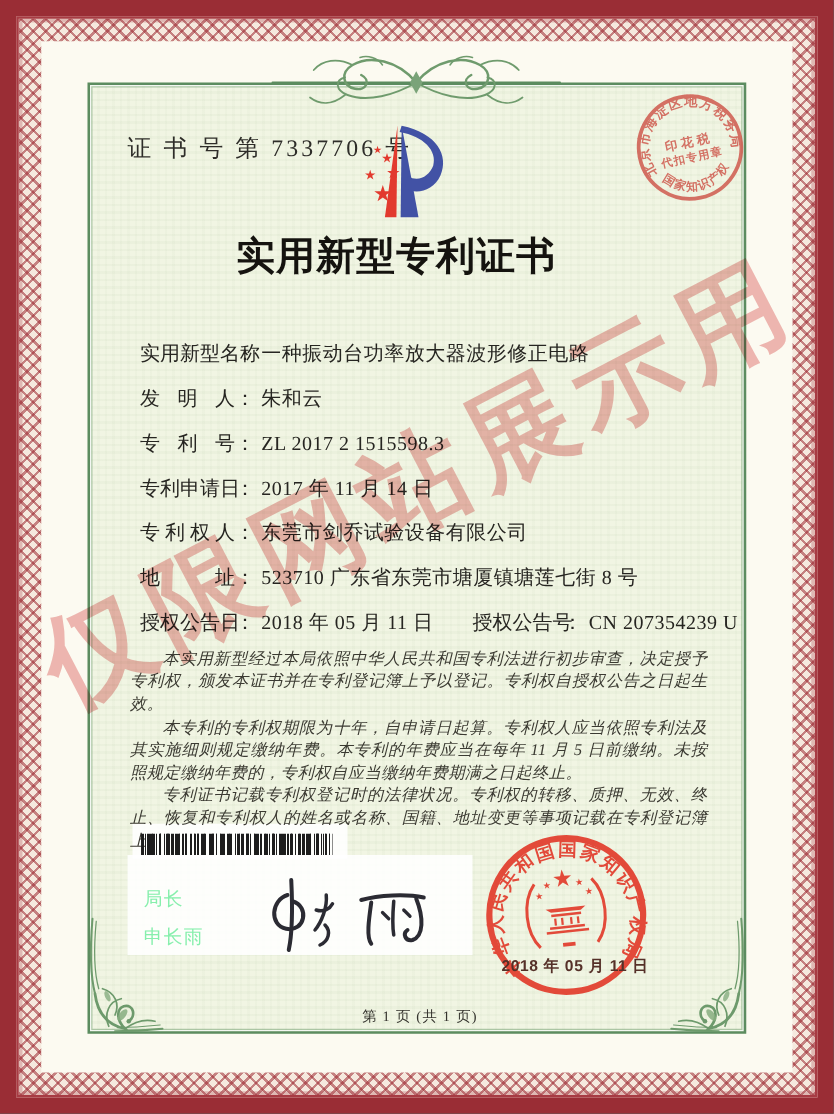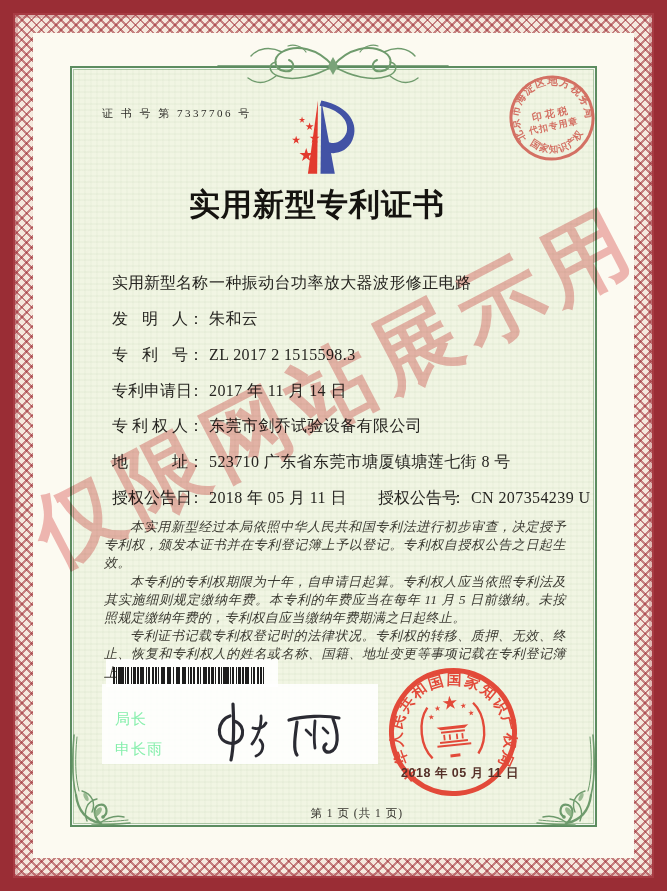--- a/index.html
+++ b/index.html
@@ -28,21 +28,21 @@
     position:absolute; left:70px; top:66px; width:527px; height:761px;
     box-sizing:border-box;
     border:2px solid #5c8c60;
     box-shadow:inset 0 0 0 1px rgba(255,255,255,.85), inset 0 0 0 2px rgba(110,155,108,.5);
     background:
       repeating-linear-gradient(0deg, rgba(130,165,115,.055) 0 2px, rgba(0,0,0,0) 2px 6px),
       repeating-linear-gradient(90deg, rgba(130,165,115,.04) 0 2px, rgba(0,0,0,0) 2px 6px),
       #f1f5e3;
   }
   .patch{position:absolute;background:#fff;opacity:.88;}
-  .cert-no{position:absolute;left:102px;top:106px;font-size:11px;letter-spacing:2.5px;color:#2e2d29;}
+  .cert-no{position:absolute;left:102px;top:106px;font-size:19px;letter-spacing:2.5px;color:#2e2d29;}
   .title{
     position:absolute;left:92px;top:184px;width:450px;text-align:center;
     font-size:31px;font-weight:600;letter-spacing:1px;color:#15130f;
   }
   .frow{position:absolute;left:112px;font-size:16px;white-space:nowrap;color:#262521;}
   .flabel{display:inline-block;width:76px;text-align:justify;text-align-last:justify;vertical-align:bottom;}
   .fcolon{display:inline-block;margin:0 1px 0 0;}
   .fvalue{display:inline-block;margin-left:4px;letter-spacing:.4px;}
   .pair2{position:absolute;left:266px;top:0;white-space:nowrap;}
   .pair2 .flabel{width:72px;}
@@ -53,21 +53,21 @@
   }
   .body-text p{margin:0;text-indent:2em;}
   .barcode{
     position:absolute;left:113px;top:667px;width:153px;height:17px;
     background:
       repeating-linear-gradient(90deg,#1d1d1d 0 1px, rgba(0,0,0,0) 1px 3px),
       repeating-linear-gradient(90deg,#1d1d1d 0 2px, rgba(0,0,0,0) 2px 7px),
       repeating-linear-gradient(90deg,#1d1d1d 0 1px, rgba(0,0,0,0) 1px 5px);
   }
   .sig-label{position:absolute;left:115px;font-size:15px;color:#86efac;letter-spacing:1px;}
-  .footer{position:absolute;left:243px;top:806px;width:160px;text-align:right;font-size:11.5px;color:#34332d;letter-spacing:1px;}
+  .footer{position:absolute;left:256px;top:806px;width:160px;text-align:center;font-size:11.5px;color:#34332d;letter-spacing:1px;}
   .watermark{
     position:absolute;left:40px;top:495px;height:90px;line-height:90px;
     font-family:"Liberation Sans","DejaVu Sans",sans-serif;
     font-size:86px;font-weight:700;letter-spacing:9px;white-space:nowrap;
     color:rgba(226,115,115,.5);
     transform:rotate(-27.5deg);transform-origin:0 50%;
     mix-blend-mode:multiply;pointer-events:none;z-index:50;
   }
   svg{overflow:visible;}
   .seal-text{font-family:"Liberation Sans","DejaVu Sans",sans-serif;}

